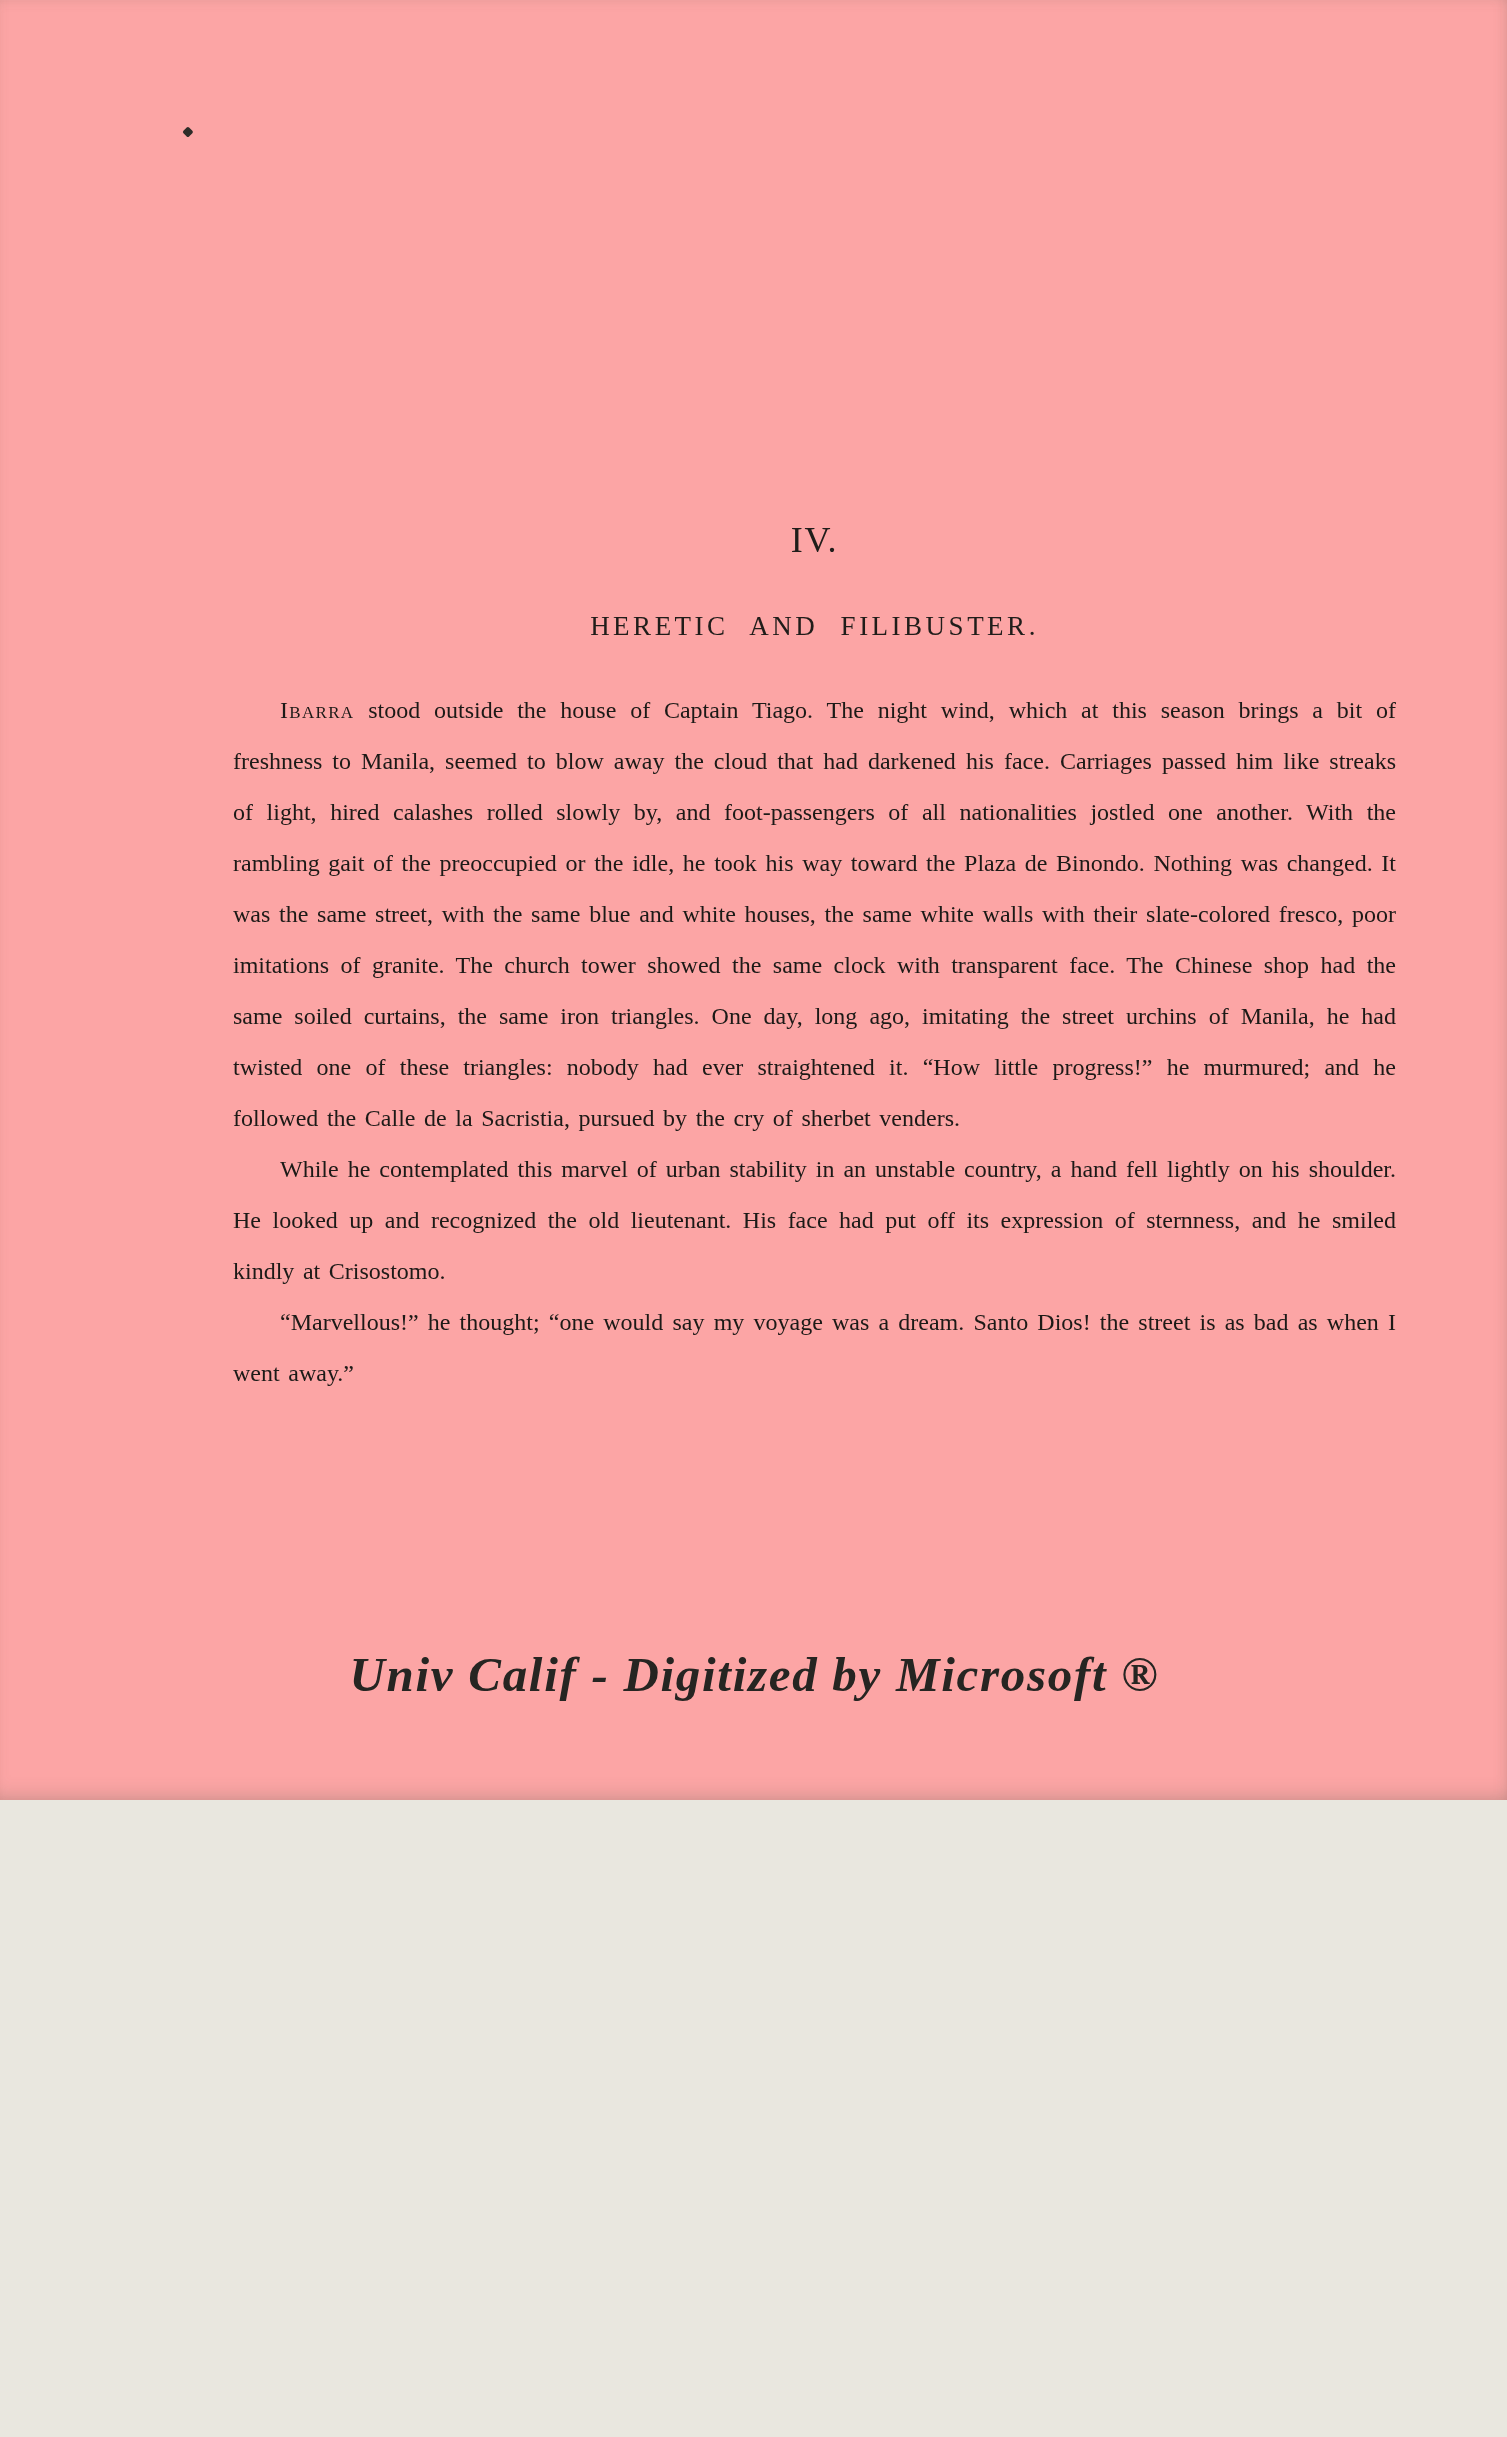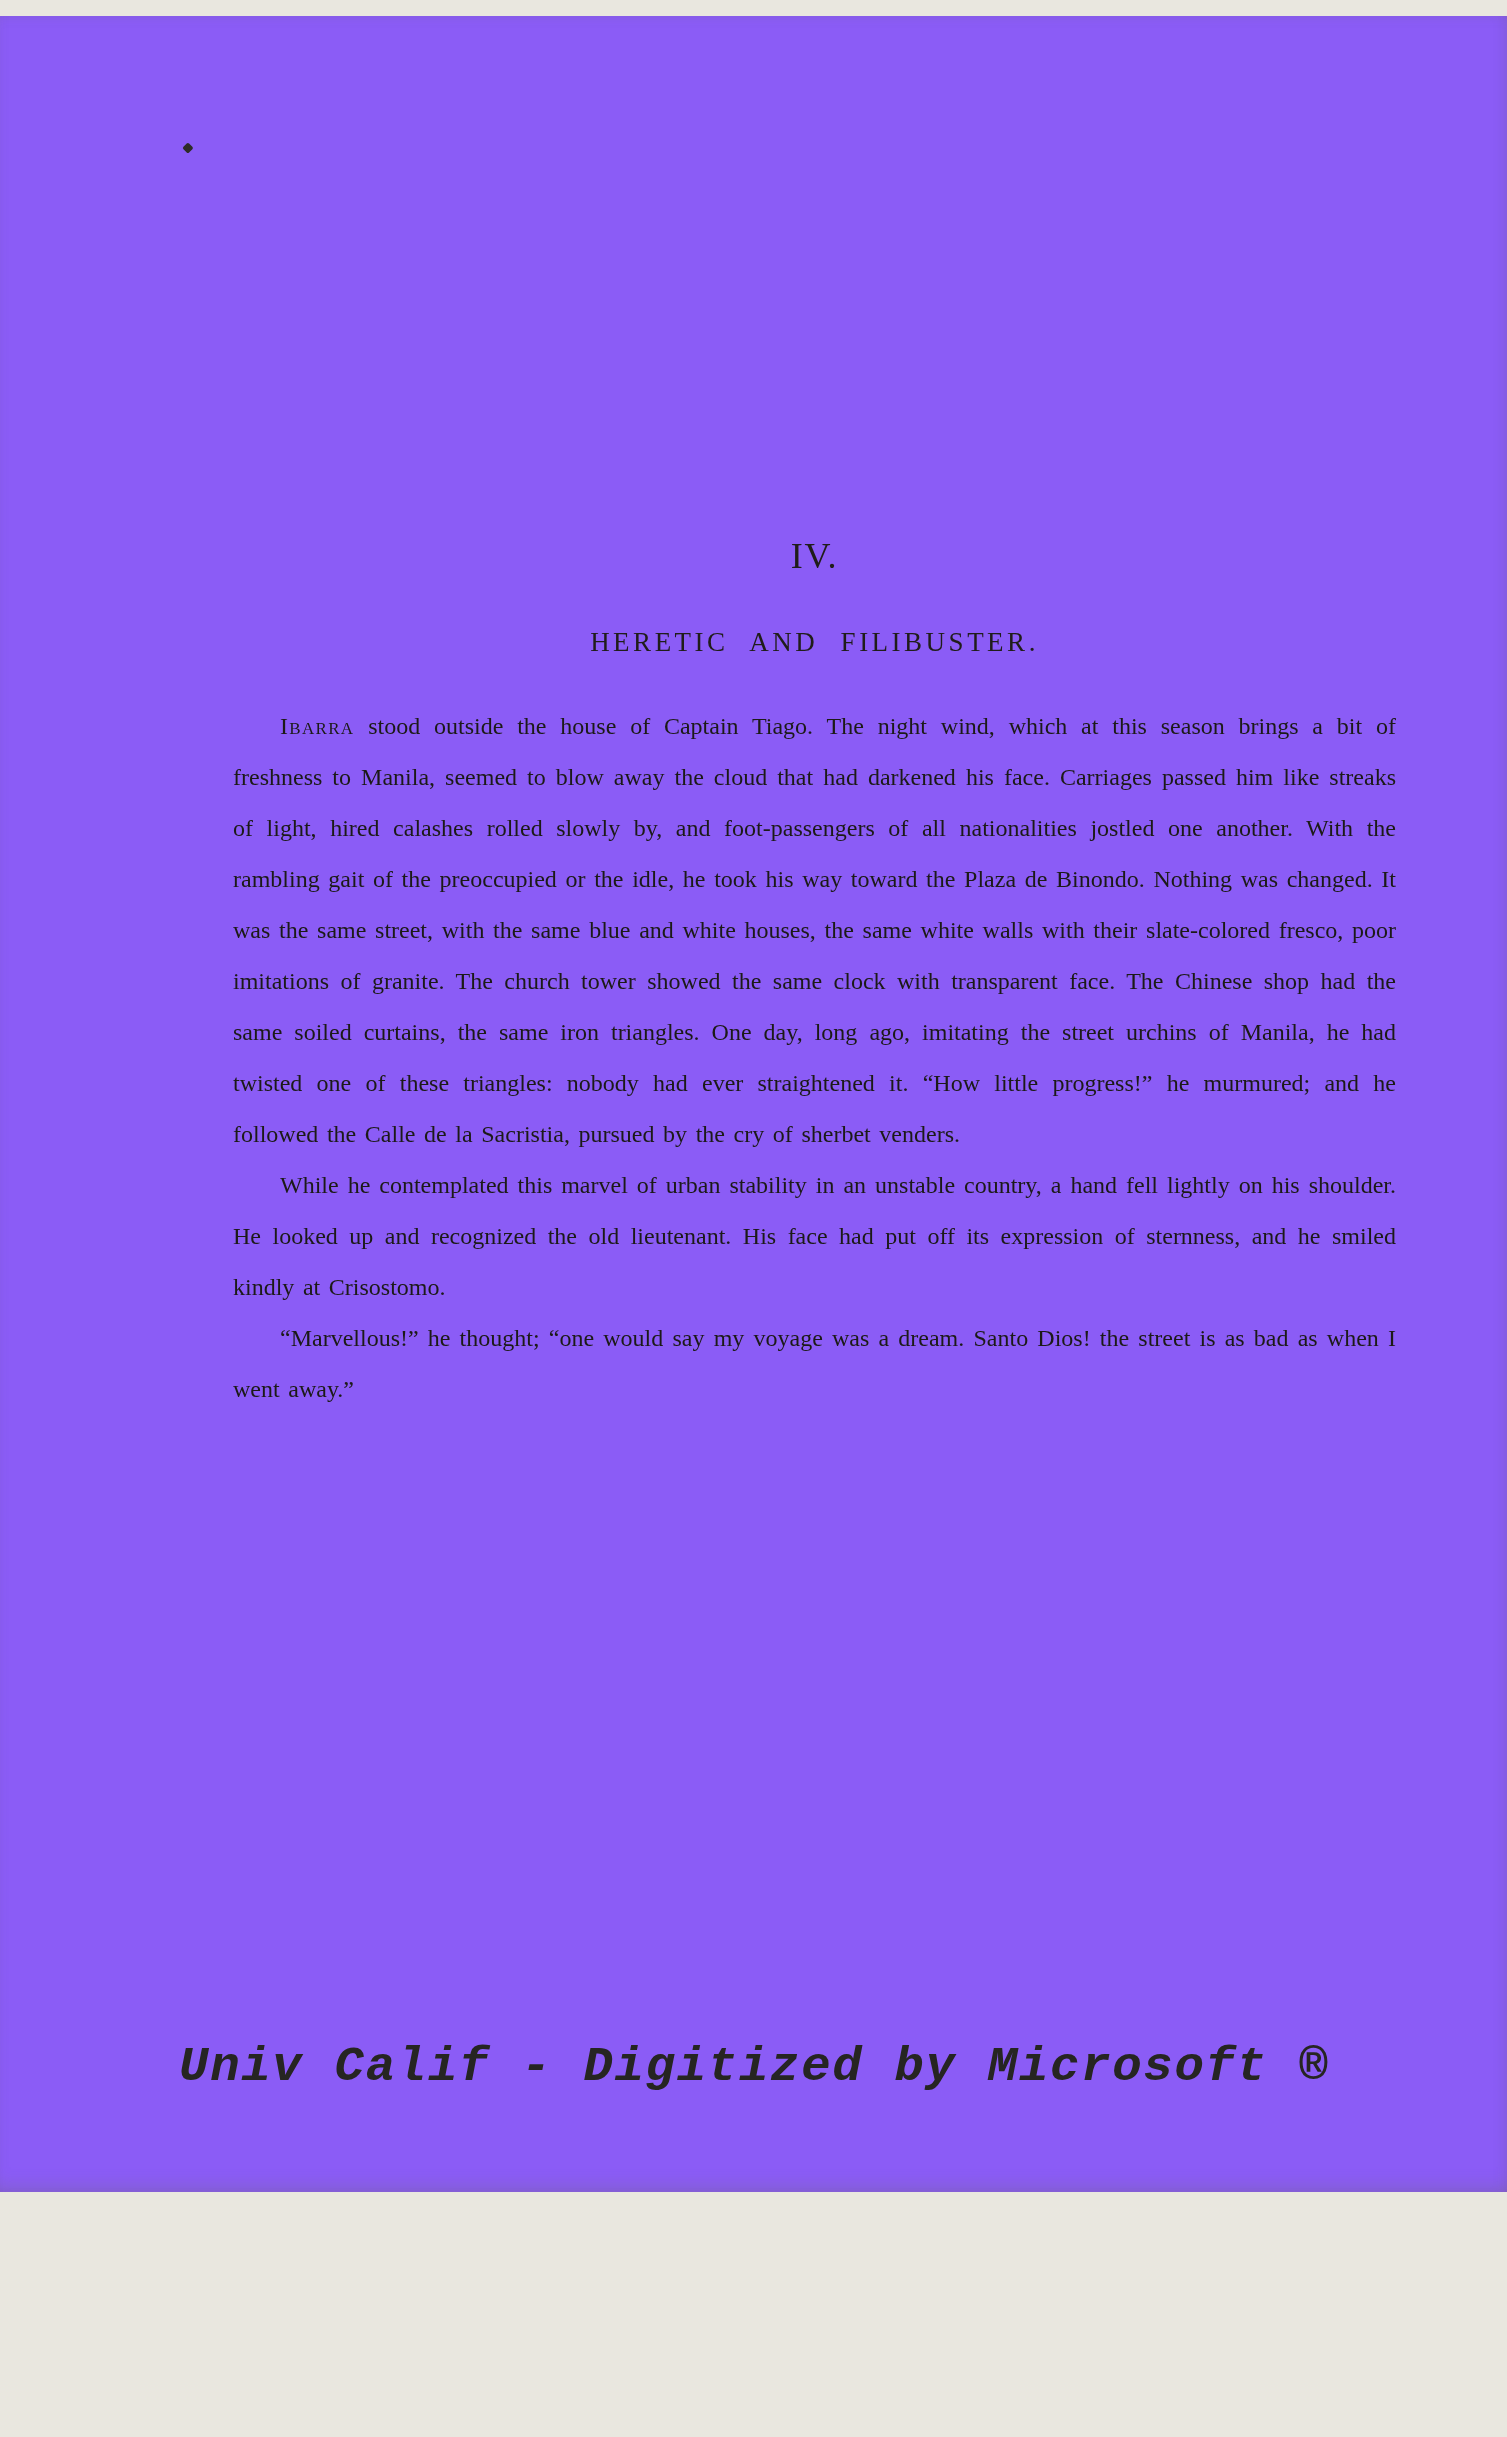--- a/index.html
+++ b/index.html
@@ -3,23 +3,23 @@
 <meta charset="utf-8">
 <style>
   html, body {
     margin: 0;
     padding: 0;
     background: #e9e7df;
   }
   .page {
     position: relative;
     width: 1507px;
-    height: 2176px;
-    margin: 16px auto;
-    background: #8b5cf6;
+    height: 1800px;
+    margin: 0 auto;
+    background: #fca5a5;
     color: #1c1a17;
     font-family: "Liberation Serif", "DejaVu Serif", serif;
     overflow: hidden;
     box-shadow: inset 0 -14px 19px -12px rgba(110,104,90,0.35),
                 inset -10.4px 0 15.6px -12px rgba(110,104,90,0.22),
                 inset 0 8.7px 14px -10.4px rgba(110,104,90,0.18);
   }
   .content {
     padding: 519px 111px 0 233px;
   }
@@ -51,21 +51,21 @@
   .smallcaps {
     font-variant: small-caps;
     letter-spacing: 1.3px;
   }
   .watermark {
     position: absolute;
     left: 0;
     right: 35px;
     bottom: 97px;
     text-align: center;
-    font-family: Liberation Mono, monospace;
+    font-family: Liberation Serif, serif;
     font-style: italic;
     font-weight: 600;
     font-size: 49px;
     letter-spacing: 1.7px;
     color: #262522;
     padding-left: 37px;
   }
   .speck {
     position: absolute;
     background: #2e2c28;

